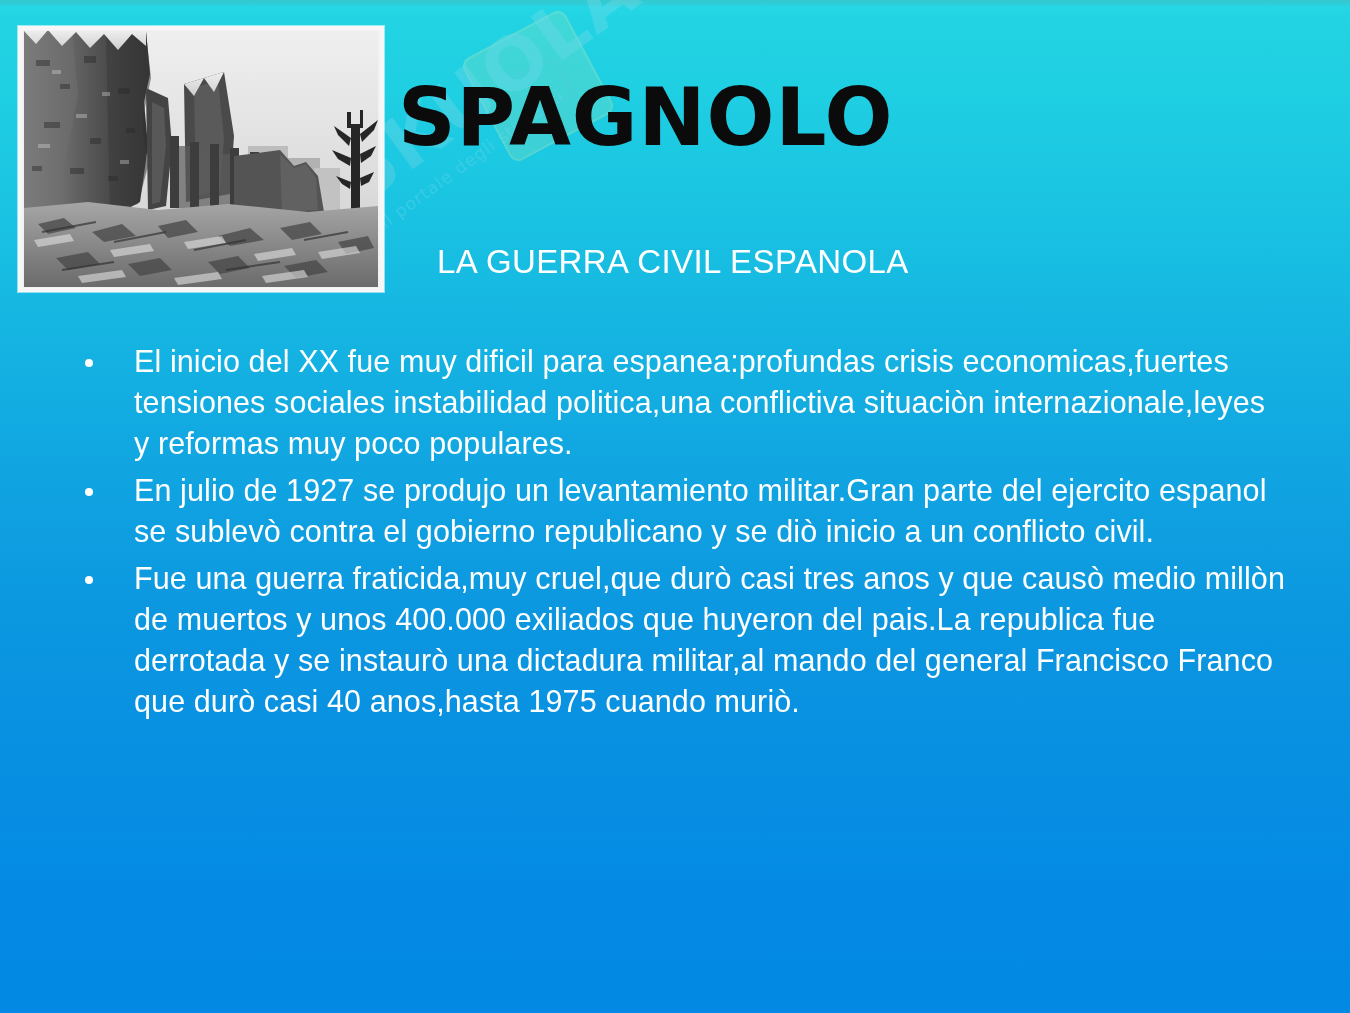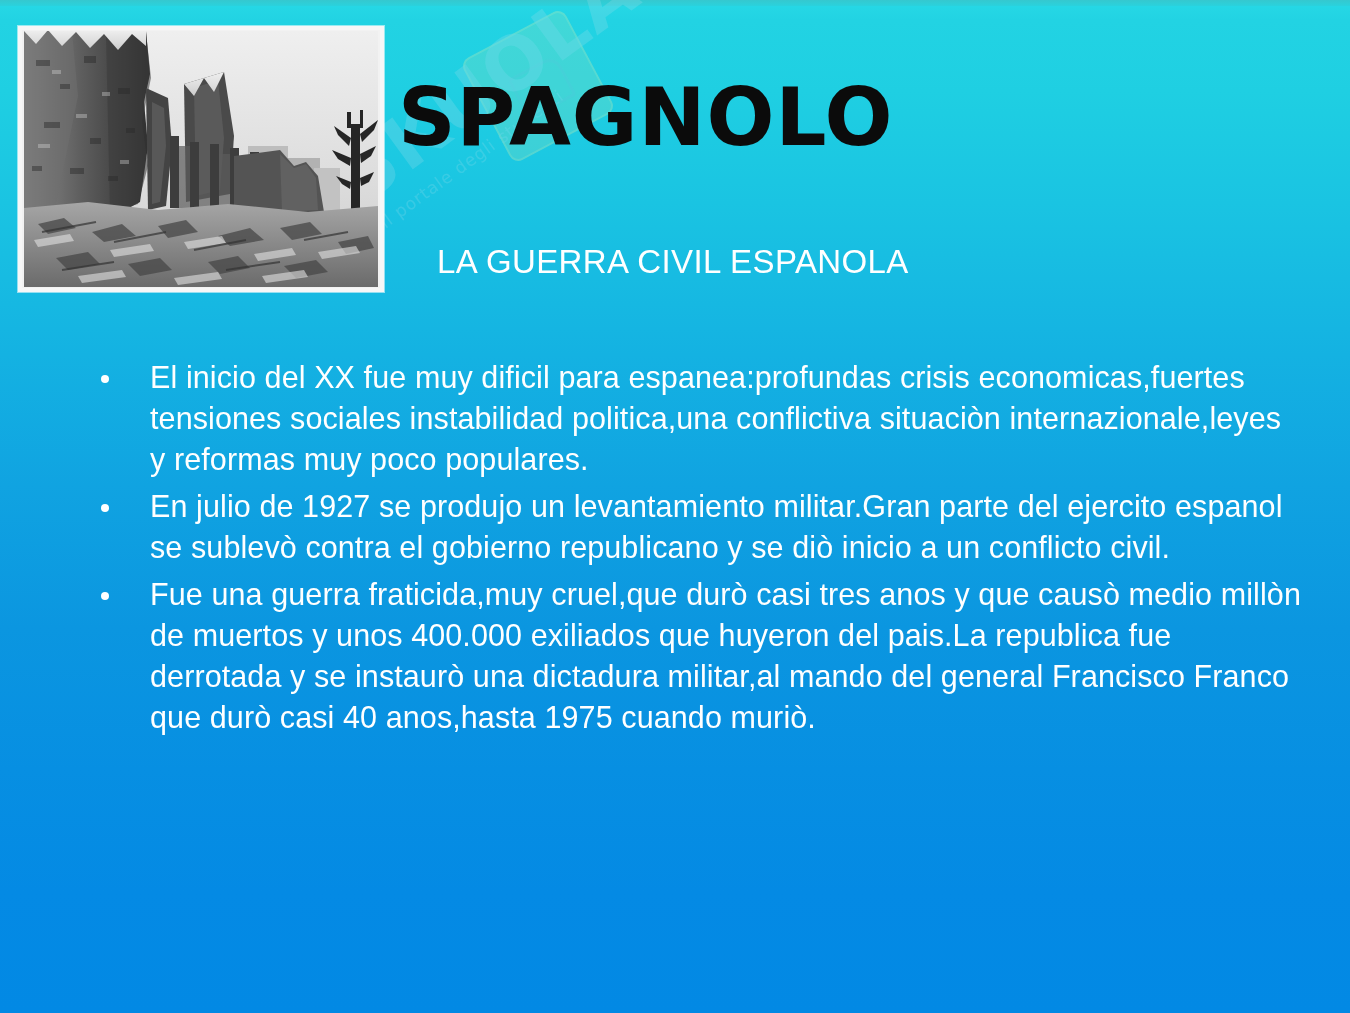--- a/index.html
+++ b/index.html
@@ -137,21 +137,21 @@
     color: #ffffff;
     letter-spacing: .4px;
   }
 
   
   .body-list {
     position: absolute;
     left: 72px;
     top: 341px;
     width: 1215px;
-    margin: 16px;
+    margin: 0;
     padding: 0;
     list-style: none;
   }
   .bullet-item {
     position: relative;
     padding-left: 62px;
     margin: 0 0 6px 0;
     color: #ffffff;
     font-family: "Liberation Sans", sans-serif;
     font-size: 30.5px;

